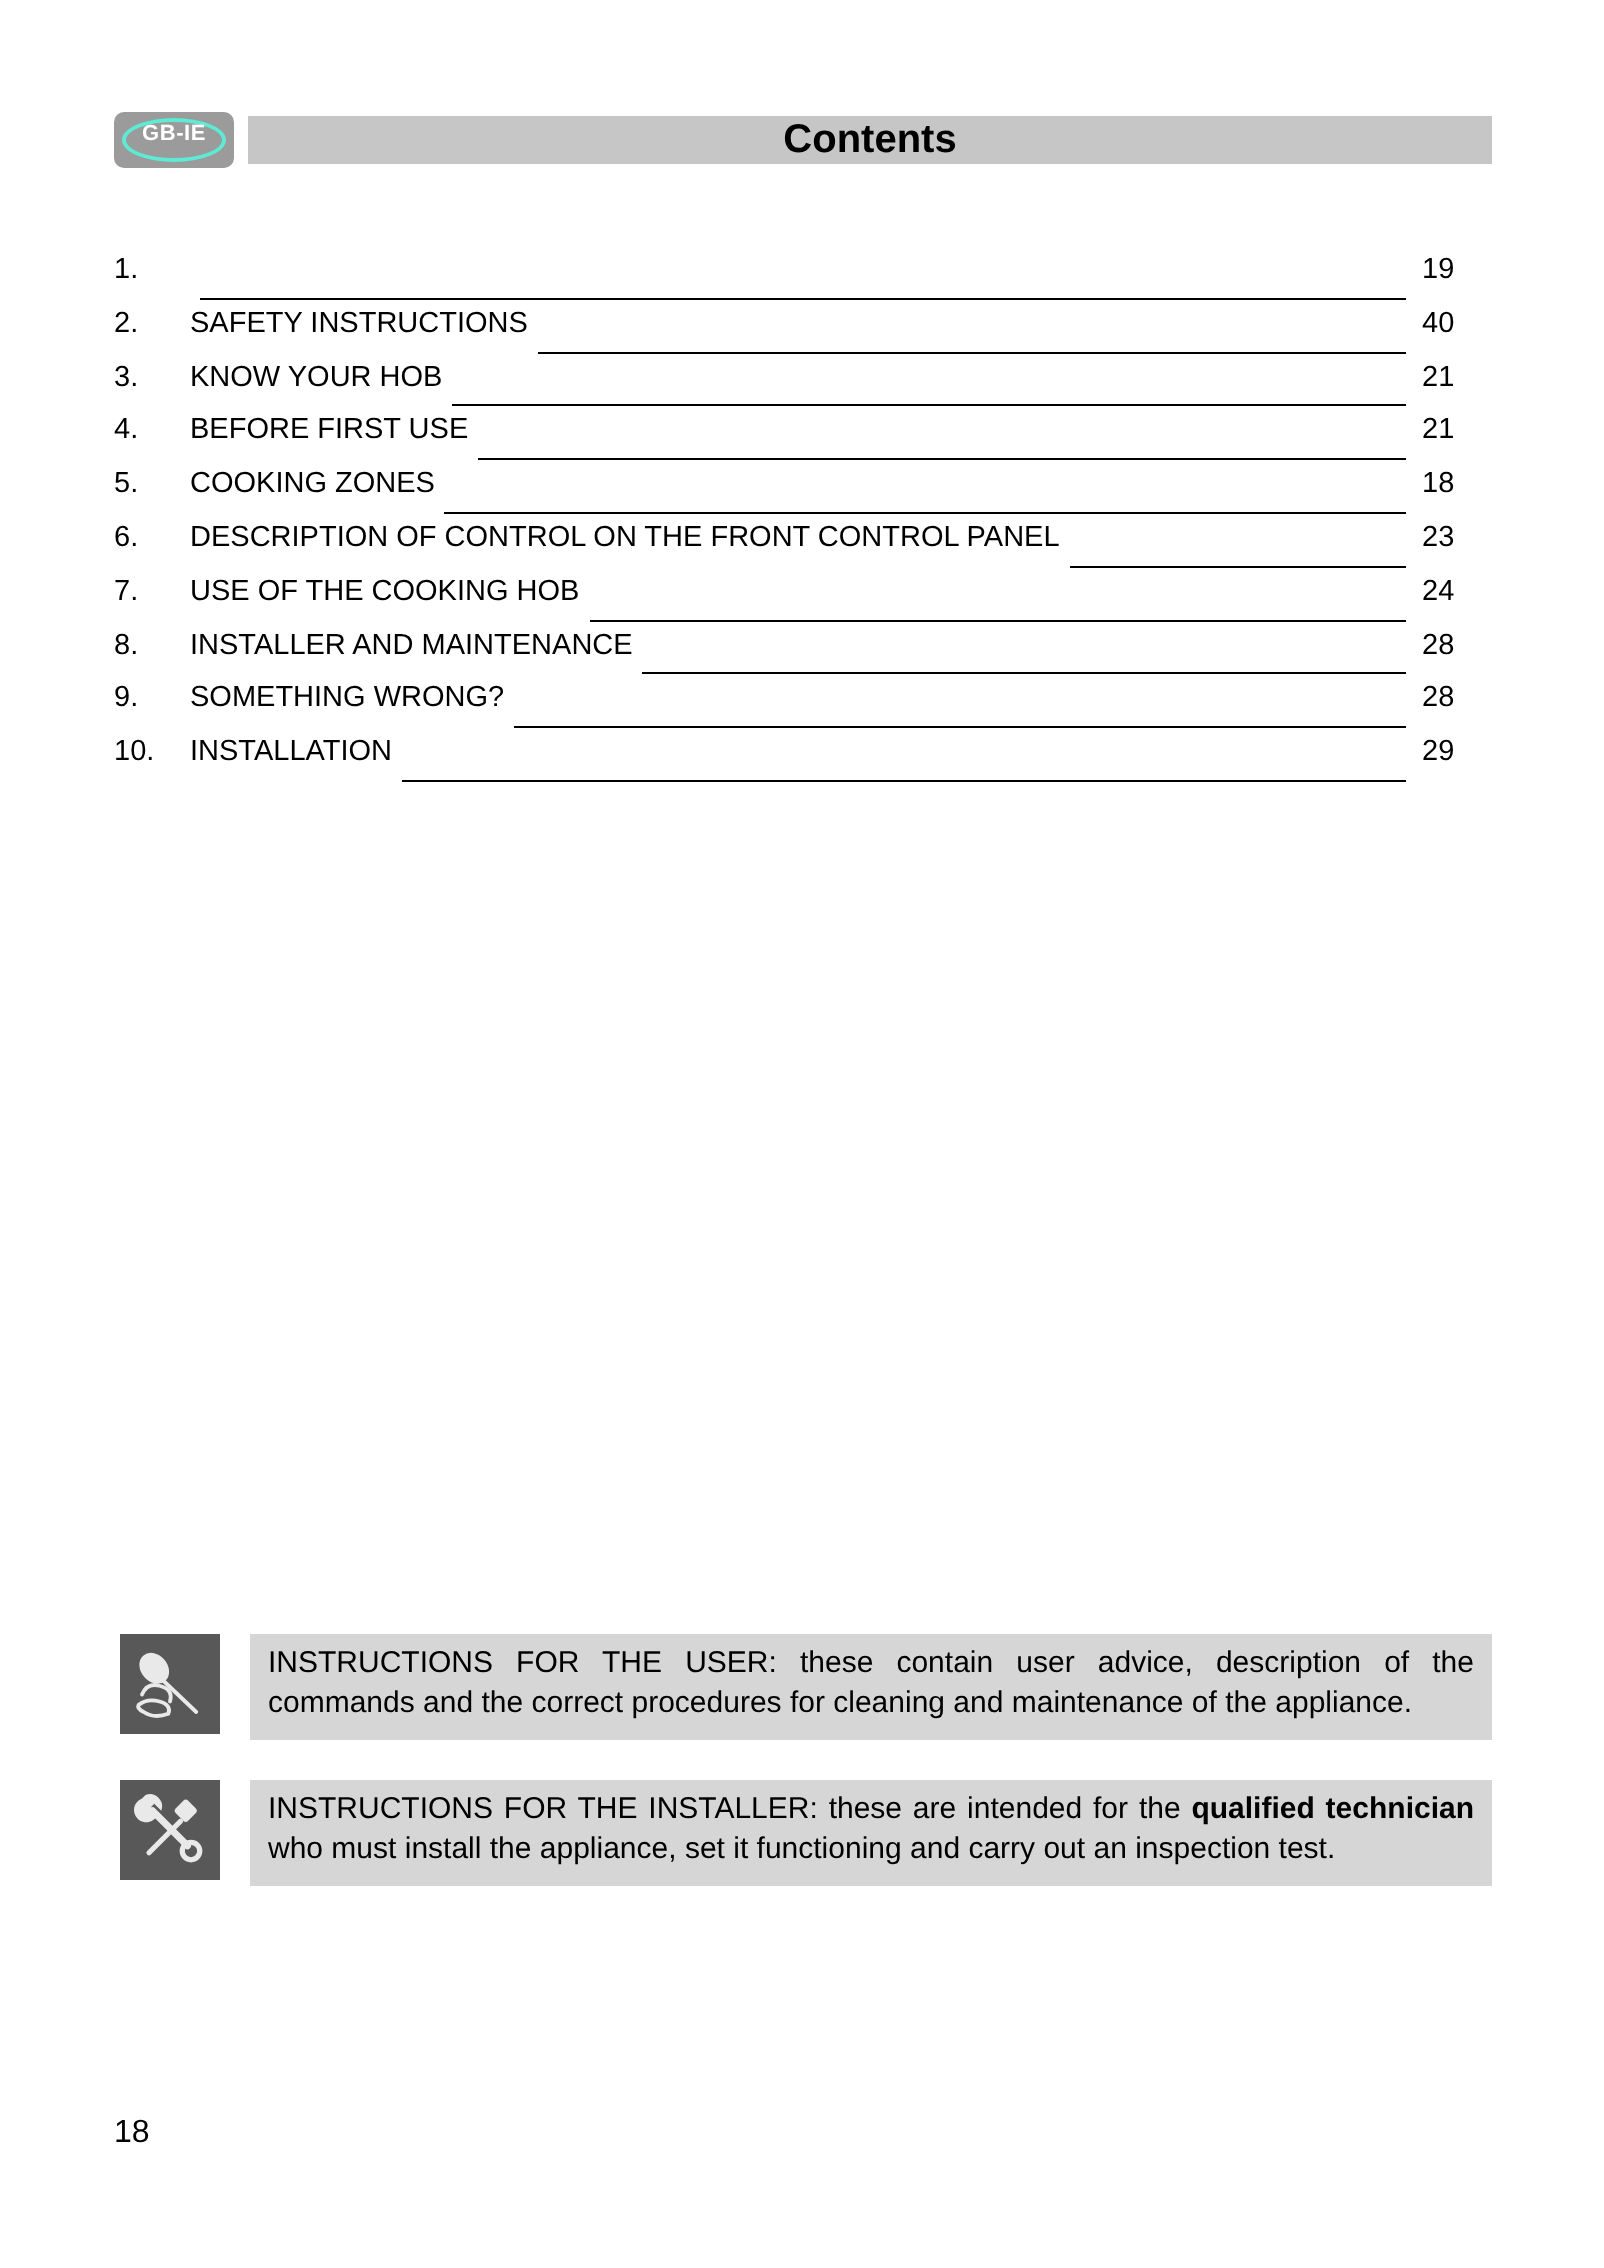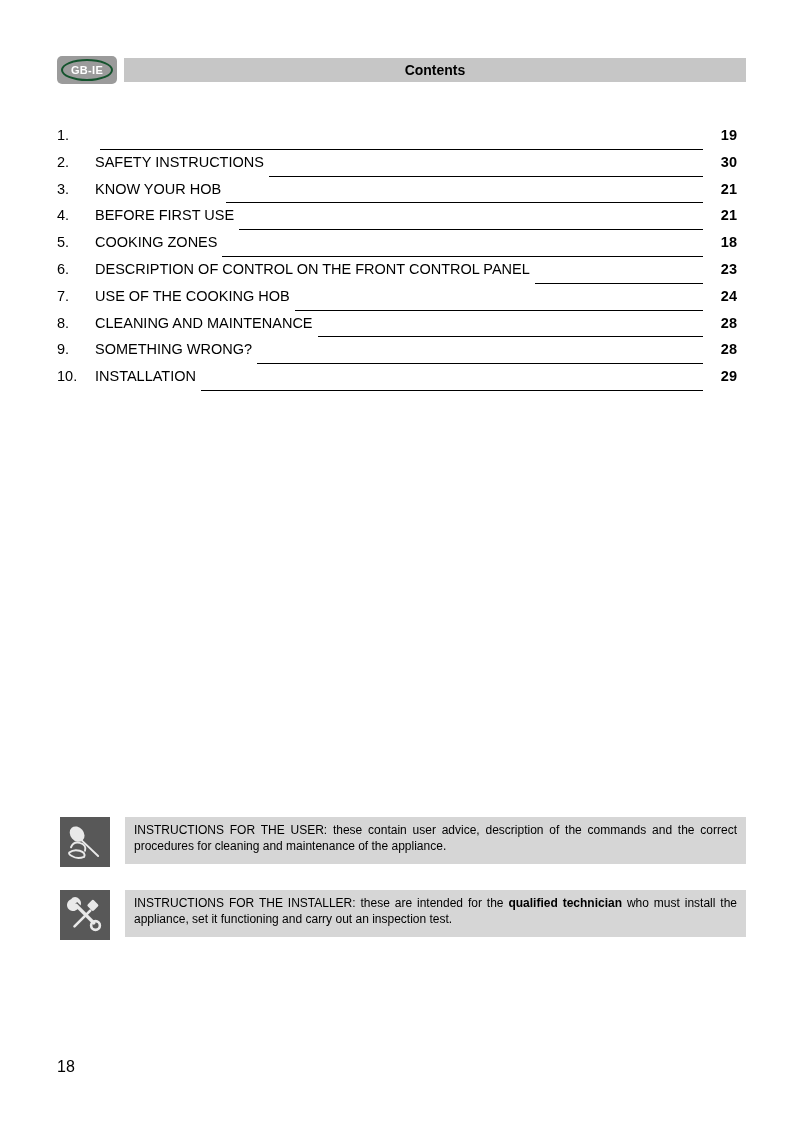--- a/index.html
+++ b/index.html
@@ -25,45 +25,44 @@
     height: 28px;
     background: #9b9b9b;
     border-radius: 5px;
     display: flex;
     align-items: center;
     justify-content: center;
   }
   .lang-badge .oval {
     width: 52px;
     height: 22px;
-    border: 2px solid #14532d;
+    border: 2px solid #5eead4;
     border-radius: 50%;
     display: flex;
-    align-items: center;
     justify-content: center;
   }
   .lang-badge .oval span {
     color: #ffffff;
     font-size: 11px;
     font-weight: bold;
     letter-spacing: 0.3px;
   }
   .header-bar {
     position: absolute;
     left: 124px;
     top: 58px;
     width: 622px;
     height: 24px;
     background: #c6c6c6;
     display: flex;
     align-items: center;
     justify-content: center;
   }
   .header-bar .title {
-    font-size: 14px;
+    font-size: 20px;
     font-weight: bold;
   }
 
   
   .toc {
     position: absolute;
     left: 57px;
     top: 127px;
     width: 680px;
   }
@@ -84,22 +83,20 @@
   .toc-leader {
     flex: 1 1 auto;
     border-bottom: 1px solid #000;
     margin: 0 8px 0 5px;
     height: 1px;
     align-self: flex-end;
     margin-bottom: 4px;
   }
   .toc-page {
     flex: 0 0 26px;
-    text-align: right;
-    font-weight: bold;
   }
 
   
   .note {
     position: absolute;
     left: 60px;
     width: 686px;
     display: flex;
     align-items: flex-start;
   }
@@ -110,21 +107,21 @@
     background: #585858;
     display: flex;
     align-items: center;
     justify-content: center;
   }
   .note-text {
     flex: 1 1 auto;
     margin-left: 15px;
     background: #d6d6d6;
     padding: 5px 9px 7px 9px;
-    font-size: 12px;
+    font-size: 15px;
     line-height: 1.35;
     text-align: justify;
     min-height: 47px;
   }
   .note-user { top: 817px; }
   .note-installer { top: 890px; }
   .bold { font-weight: bold; }
 
   
   .footer-page-number {
@@ -151,21 +148,21 @@
   <div class="toc">
     <div class="toc-row">
       <span class="toc-num">1.</span>
       <span class="toc-leader"></span>
       <span class="toc-page">19</span>
     </div>
     <div class="toc-row">
       <span class="toc-num">2.</span>
       <span class="toc-title">SAFETY INSTRUCTIONS</span>
       <span class="toc-leader"></span>
-      <span class="toc-page">30</span>
+      <span class="toc-page">40</span>
     </div>
     <div class="toc-row">
       <span class="toc-num">3.</span>
       <span class="toc-title">KNOW YOUR HOB</span>
       <span class="toc-leader"></span>
       <span class="toc-page">21</span>
     </div>
     <div class="toc-row">
       <span class="toc-num">4.</span>
       <span class="toc-title">BEFORE FIRST USE</span>
@@ -185,21 +182,21 @@
       <span class="toc-page">23</span>
     </div>
     <div class="toc-row">
       <span class="toc-num">7.</span>
       <span class="toc-title">USE OF THE COOKING HOB</span>
       <span class="toc-leader"></span>
       <span class="toc-page">24</span>
     </div>
     <div class="toc-row">
       <span class="toc-num">8.</span>
-      <span class="toc-title">CLEANING AND MAINTENANCE</span>
+      <span class="toc-title">INSTALLER AND MAINTENANCE</span>
       <span class="toc-leader"></span>
       <span class="toc-page">28</span>
     </div>
     <div class="toc-row">
       <span class="toc-num">9.</span>
       <span class="toc-title">SOMETHING WRONG?</span>
       <span class="toc-leader"></span>
       <span class="toc-page">28</span>
     </div>
     <div class="toc-row">

